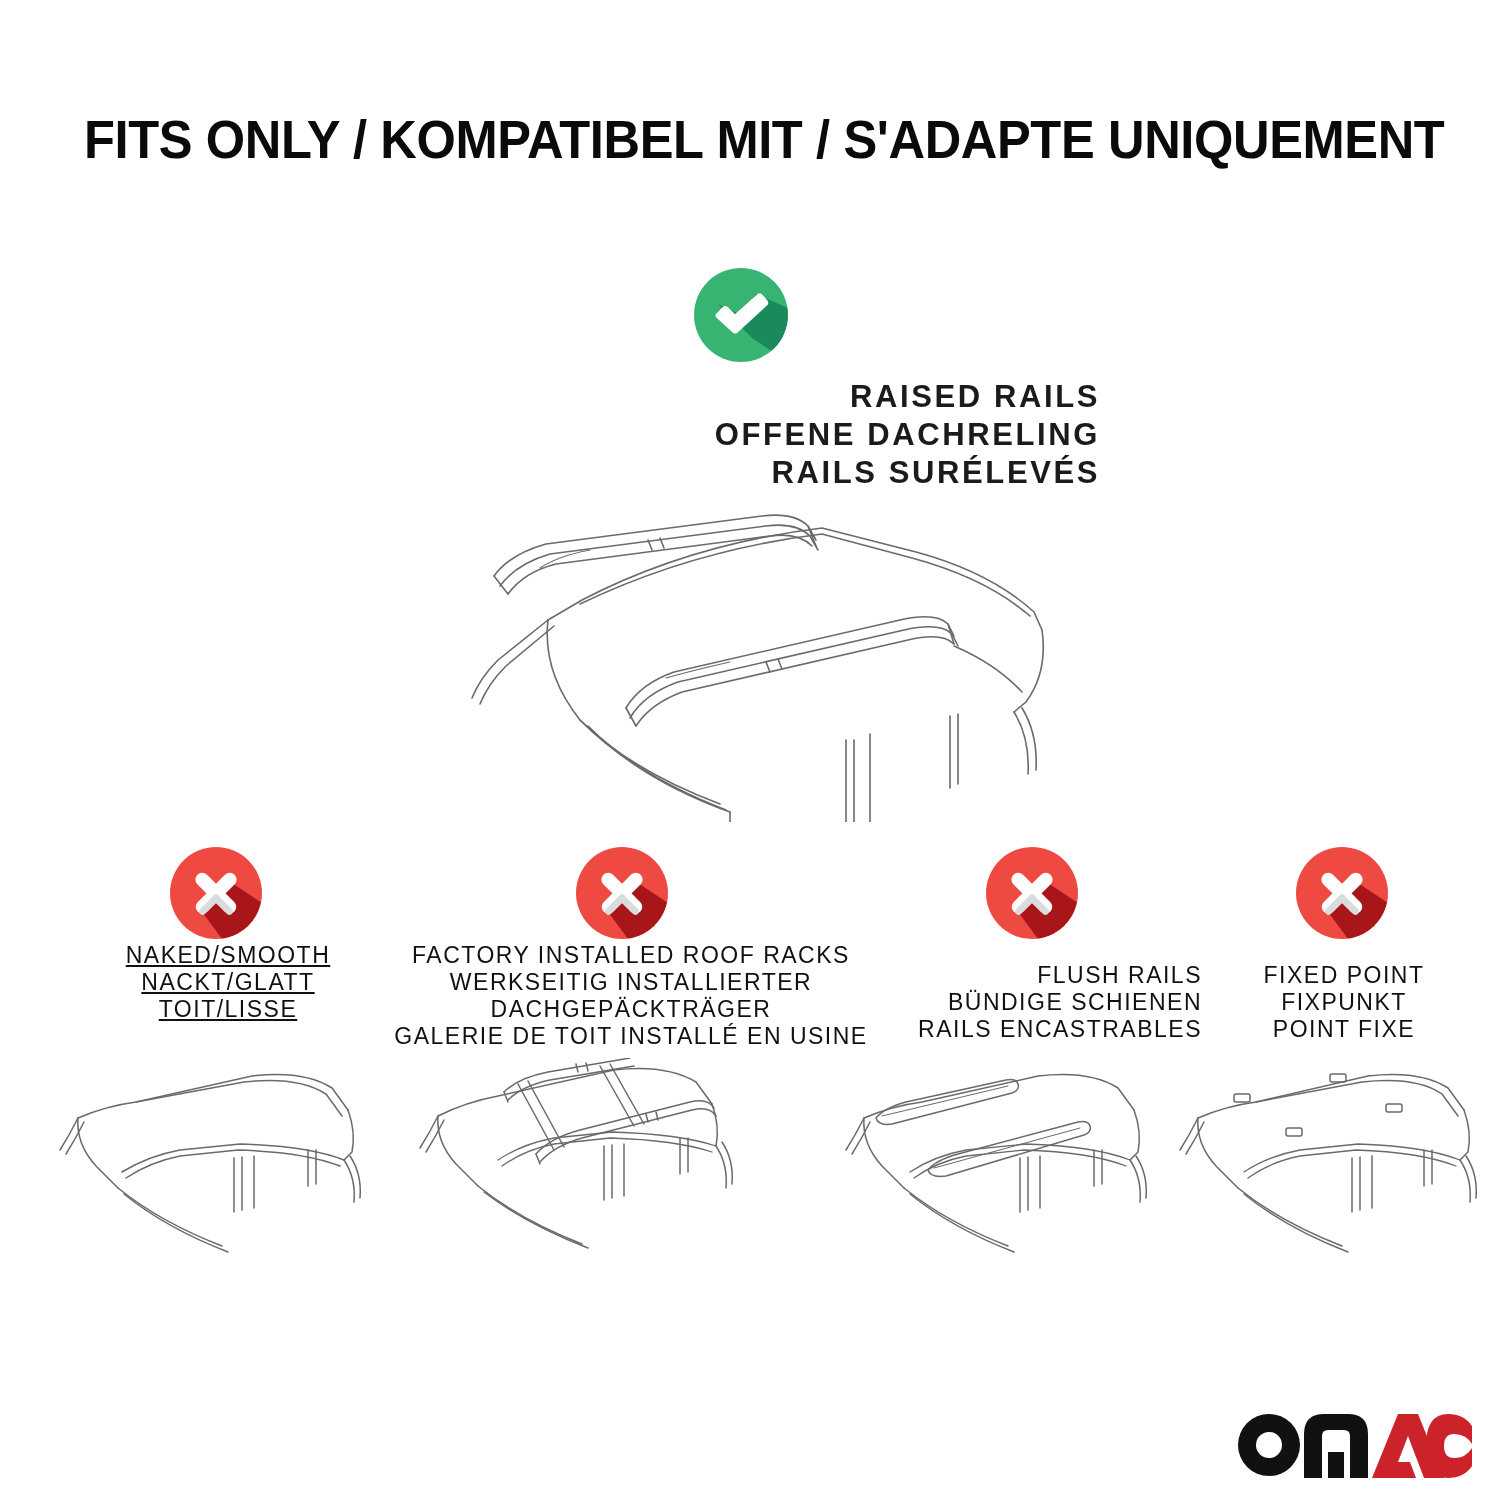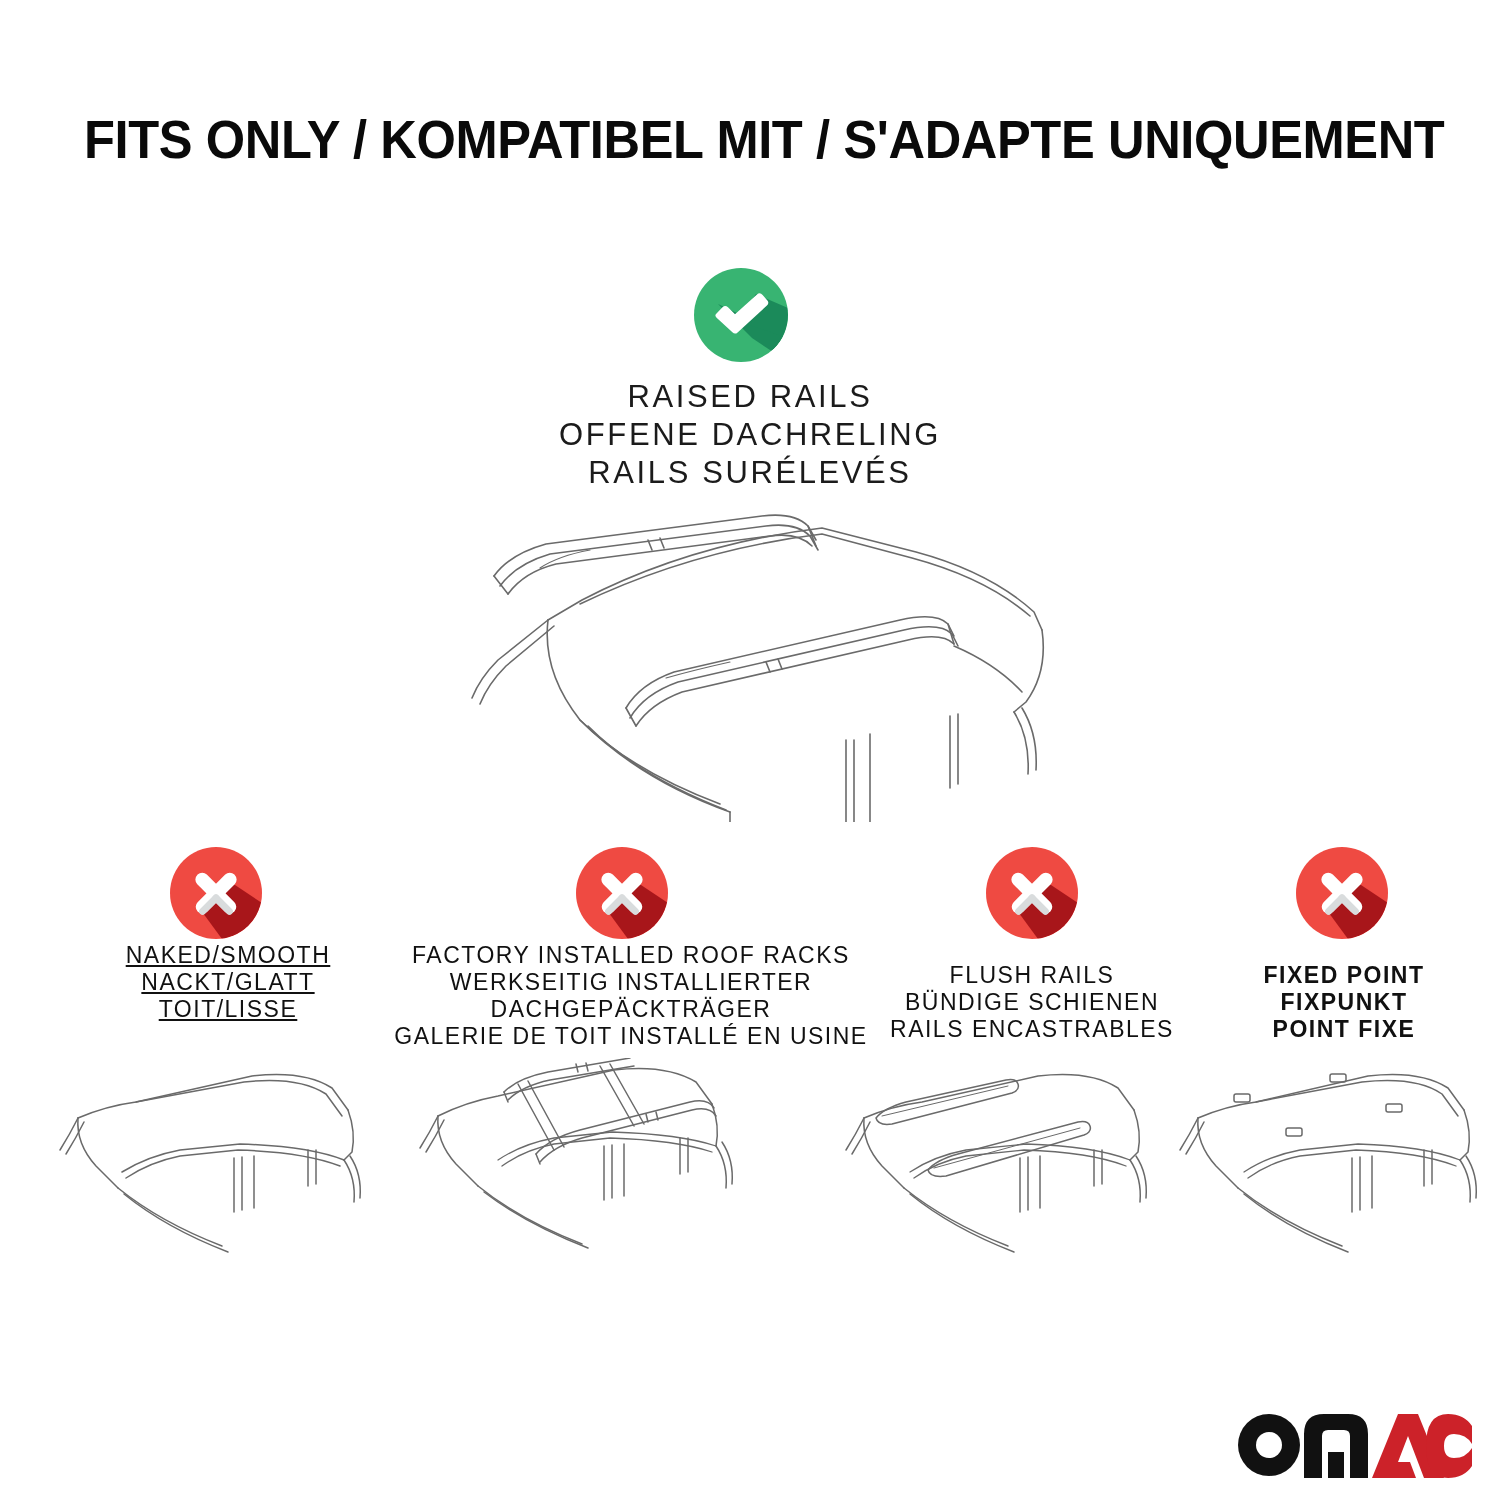--- a/index.html
+++ b/index.html
@@ -65,24 +65,24 @@
     height: 92px;
     background: #ef4a42;
   }
 
   
   .main-caption {
     position: absolute;
     left: 400px;
     top: 378px;
     width: 700px;
-    text-align: center;
+    text-align: right;
     font-family: "Liberation Sans", sans-serif;
     font-size: 31px;
-    font-weight: 400;
+    font-weight: 700;
     letter-spacing: 2.6px;
     line-height: 38px;
     color: #1b1b1b;
     white-space: pre-line;
   }
 
   .sub-caption {
     position: absolute;
     text-align: center;
     font-family: "Liberation Sans", sans-serif;
@@ -297,21 +297,21 @@
     <svg viewBox="0 0 92 92" aria-hidden="true">
       <g transform="rotate(45 46 46)">
         <rect x="39.5" y="20" width="13.5" height="52" rx="6.5" fill="#ffffff"></rect>
         <rect x="20" y="39.5" width="52" height="13.5" rx="6.5" fill="#ffffff"></rect>
         <rect x="46" y="46" width="26" height="7" rx="3.5" fill="#d9dcdd"></rect>
         <rect x="46" y="46" width="7" height="26" rx="3.5" fill="#d9dcdd"></rect>
       </g>
     </svg>
   </div>
 </div>
-<div class="sub-caption" style="left:862px; top:962px; width:340px;">FLUSH RAILS
+<div class="sub-caption" style="left:862px; top:962px; width:340px;text-align:right;">FLUSH RAILS
 BÜNDIGE SCHIENEN
 RAILS ENCASTRABLES</div>
 
 <div class="illus" style="left:828px; top:1062px; width:350px; height:230px;">
   <svg viewBox="0 0 350 230" fill="none" stroke="#6a6a6a" stroke-width="1.5" stroke-linecap="round" stroke-linejoin="round" aria-hidden="true">
     <path d="M36 56 Q64 44 94 40 L210 14 Q262 8 290 26 L306 48"></path>
     <path d="M36 56 Q28 72 18 88"></path>
     <path d="M42 60 Q34 76 24 92"></path>
     <path d="M36 56 Q34 82 54 104 L76 126"></path>
     <path d="M76 126 Q118 160 180 184"></path>
@@ -347,21 +347,21 @@
     <svg viewBox="0 0 92 92" aria-hidden="true">
       <g transform="rotate(45 46 46)">
         <rect x="39.5" y="20" width="13.5" height="52" rx="6.5" fill="#ffffff"></rect>
         <rect x="20" y="39.5" width="52" height="13.5" rx="6.5" fill="#ffffff"></rect>
         <rect x="46" y="46" width="26" height="7" rx="3.5" fill="#d9dcdd"></rect>
         <rect x="46" y="46" width="7" height="26" rx="3.5" fill="#d9dcdd"></rect>
       </g>
     </svg>
   </div>
 </div>
-<div class="sub-caption" style="left:1204px; top:962px; width:280px;font-weight:bold;">FIXED POINT
+<div class="sub-caption" style="left:1204px; top:962px; width:280px;">FIXED POINT
 FIXPUNKT
 POINT FIXE</div>
 
 <div class="illus" style="left:1172px; top:1062px; width:320px; height:230px;">
   <svg viewBox="0 0 320 230" fill="none" stroke="#6a6a6a" stroke-width="1.5" stroke-linecap="round" stroke-linejoin="round" aria-hidden="true">
     <path d="M26 56 Q54 44 84 40 L196 14 Q248 8 276 26 L292 48"></path>
     <path d="M26 56 Q18 72 8 88"></path>
     <path d="M32 60 Q24 76 14 92"></path>
     <path d="M26 56 Q24 82 44 104 L66 126"></path>
     <path d="M66 126 Q108 160 170 184"></path>

